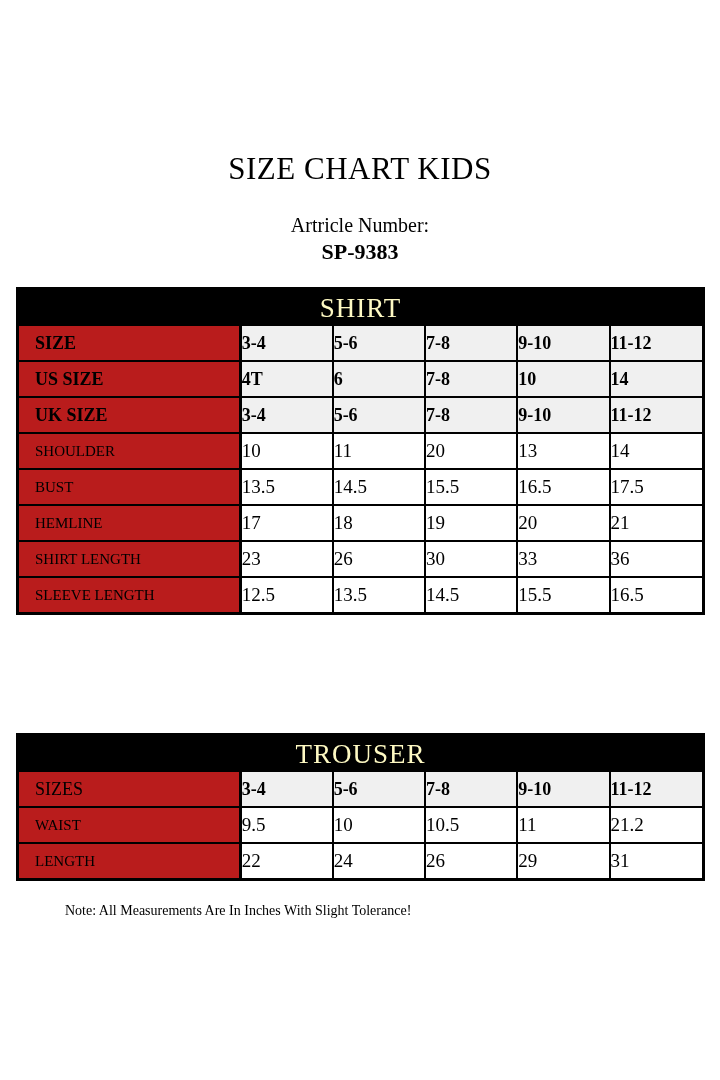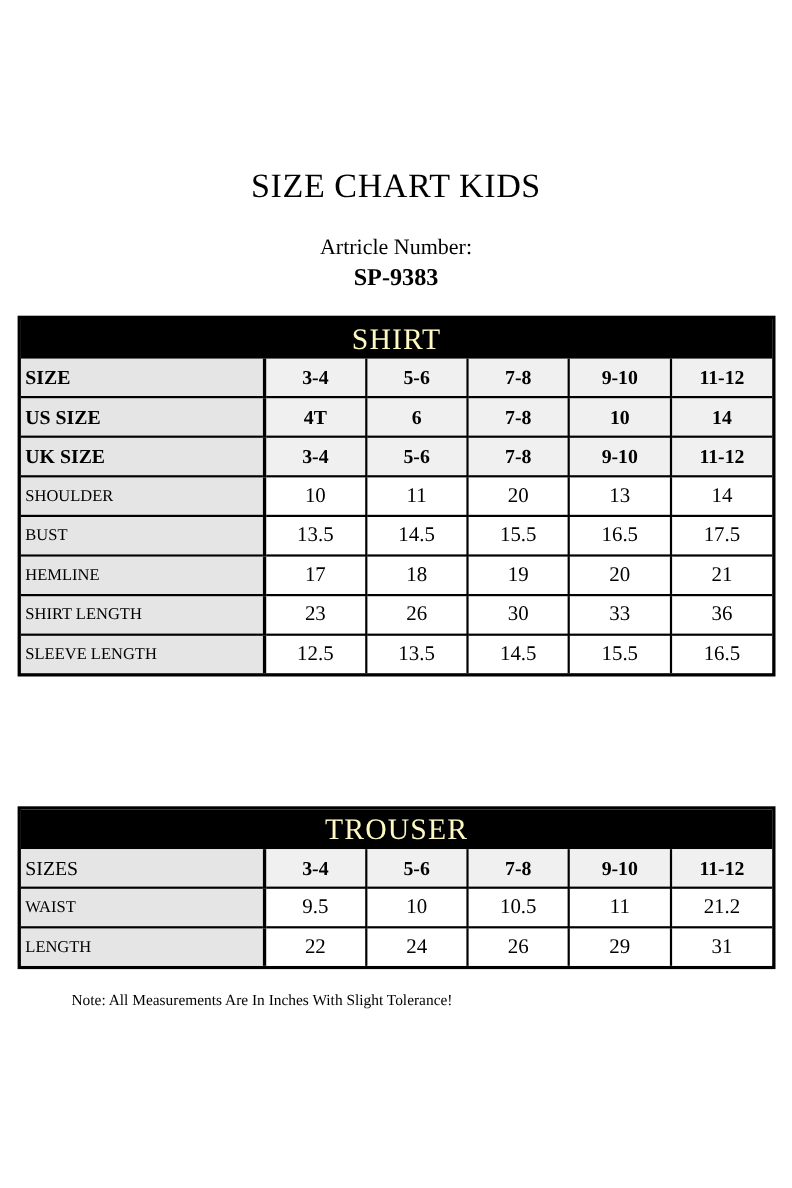--- a/index.html
+++ b/index.html
@@ -69,29 +69,28 @@
     border-collapse: collapse;
     table-layout: fixed;
   }
   table.grid th, table.grid td {
     border: 2px solid #000000;
     height: 34px;
     padding: 0;
     overflow: hidden;
   }
   table.grid th {
-    background: #e5e5e5;
+    background: #b91c1c;
     text-align: left;
-    padding-left: 4px;
+    padding-left: 16px;
     border-right: 3px solid #000000;
     font-weight: normal;
     margin-top: 28px;
   }
   table.grid td {
-    text-align: center;
     background: #ffffff;
   }
   
   table.grid tr > *:first-child { border-left: none; }
   table.grid tr > *:last-child  { border-right: none; }
   table.grid tr:first-child > * { border-top: none; }
   table.grid tr:last-child > *  { border-bottom: none; }
 
   tr.size-row td {
     background: #f0f0f0;

